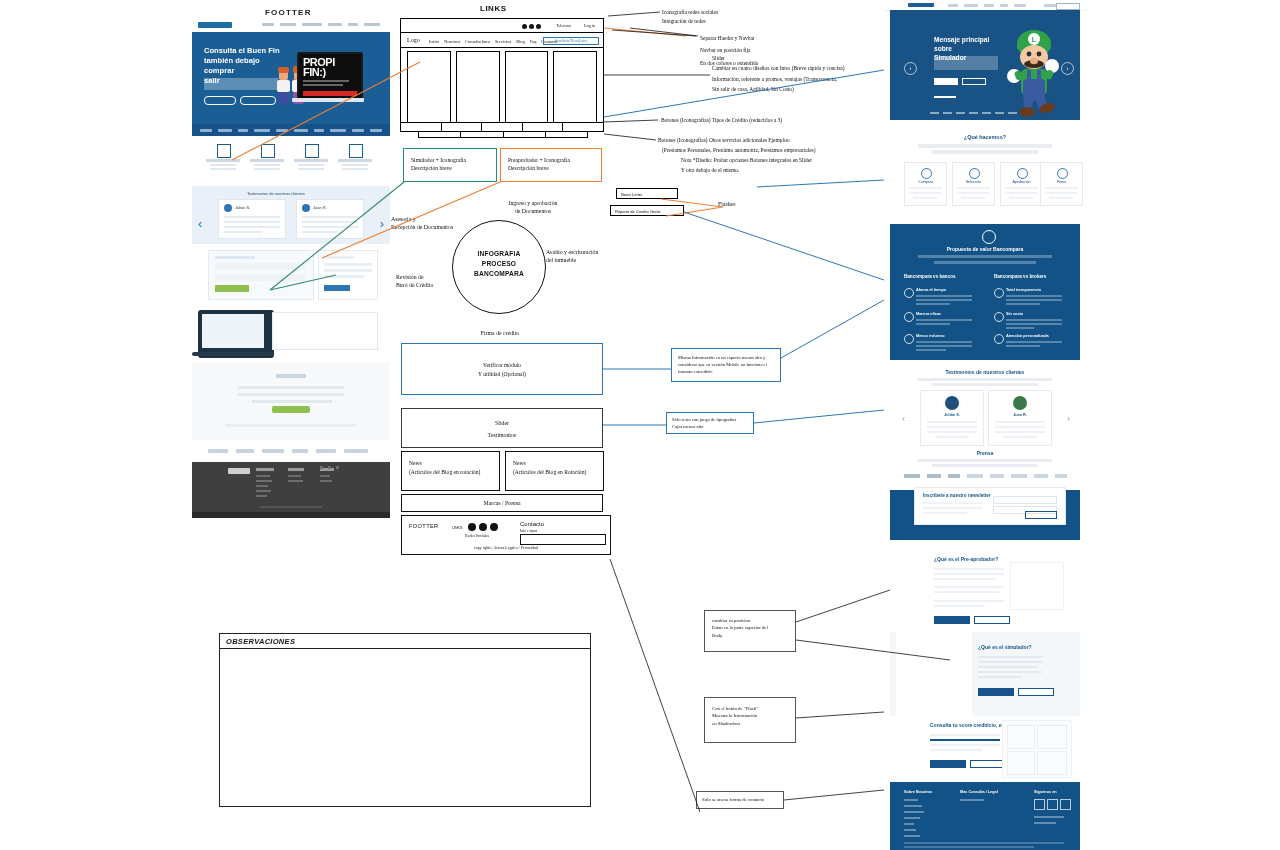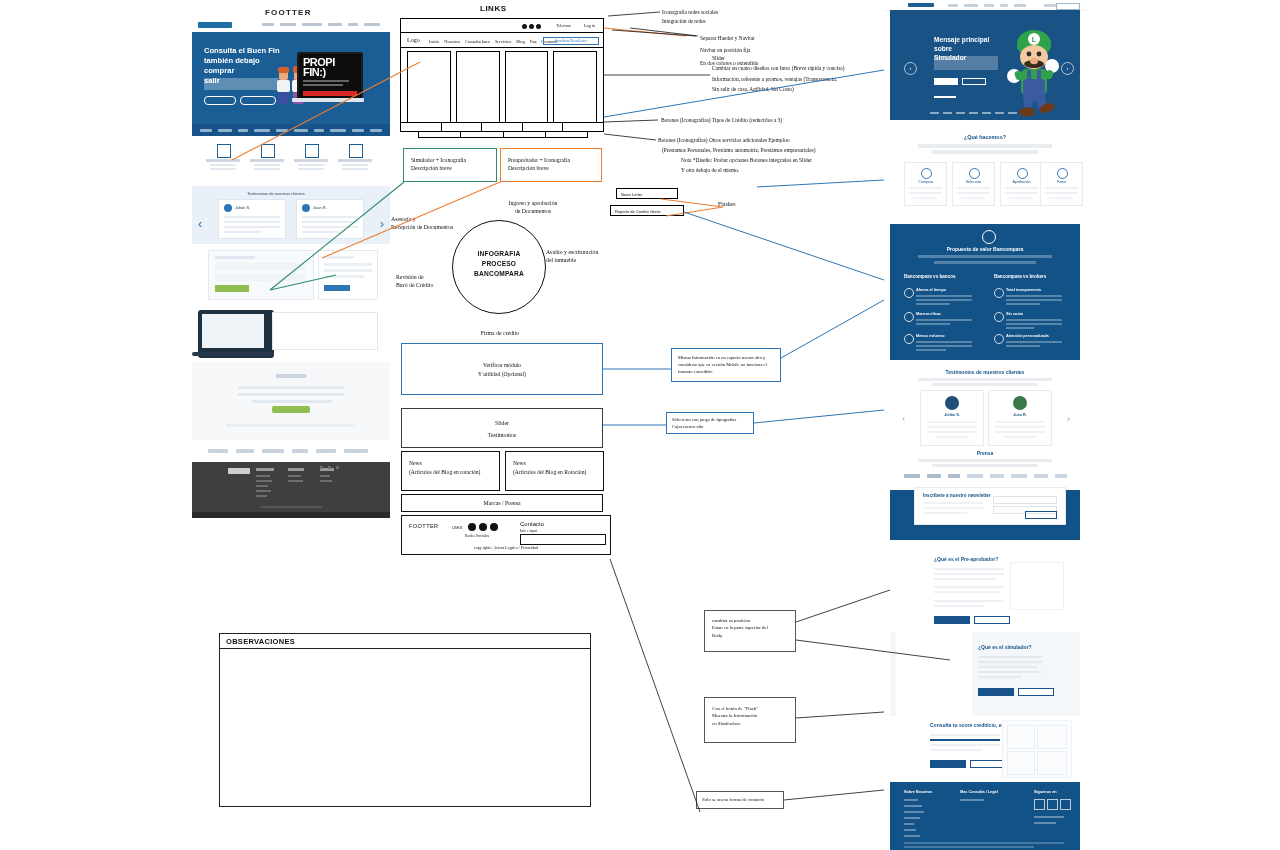--- a/index.html
+++ b/index.html
@@ -77,21 +77,21 @@
   .orig-press{position:absolute;left:0;top:422px;width:198px;height:22px;background:#fff;}
   .orig-press i{position:absolute;top:9px;height:4px;background:#c9d3dd;border-radius:1px;}
   .orig-foot{position:absolute;left:0;top:444px;width:198px;height:56px;background:#3f3f3f;}
   .orig-foot .fl{position:absolute;height:2px;background:#6d6d6d;}
   .orig-foot .fh{position:absolute;height:3px;background:#9a9a9a;}
   .orig-foot .fb{position:absolute;left:0;bottom:0;width:198px;height:6px;background:#2a2a2a;}
   .orig-foot .logo{position:absolute;left:36px;top:6px;width:22px;height:6px;background:#cfcfcf;border-radius:1px;}
 
   
   .obsbox{left:219px;top:633px;width:372px;height:174px;border:1px solid #222;background:#fff;}
-  .obshdr{position:absolute;left:0;top:0;width:100%;height:15px;border-bottom:1px solid #222;box-sizing:border-box;}
+  .obshdr{position:absolute;left:0;top:0;width:100%;height:15px;border-bottom:1px solid #222;box-sizing:border-box;font-style:italic;}
   .obshdr span{position:absolute;left:6px;top:3px;font-family:"Liberation Sans",sans-serif;font-size:7.5px;font-weight:bold;color:#111;letter-spacing:.3px;}
 
   
   .wf-browser{left:400px;top:18px;width:204px;height:110px;}
   .wf-topbar{position:absolute;left:0;top:0;width:100%;height:14px;border-bottom:1px solid #000;box-sizing:border-box;}
   .dots{position:absolute;right:62px;top:4.5px;display:flex;gap:2px;}
   .dots i{width:5px;height:5px;border-radius:50%;background:#111;display:block;}
   .tb-tel{position:absolute;right:32px;top:4px;font-size:4.2px;color:#111;}
   .tb-log{position:absolute;right:8px;top:4px;font-size:4.2px;color:#111;}
   .wf-nav{position:absolute;left:0;top:14px;width:100%;height:15px;border-bottom:1px solid #000;box-sizing:border-box;}

